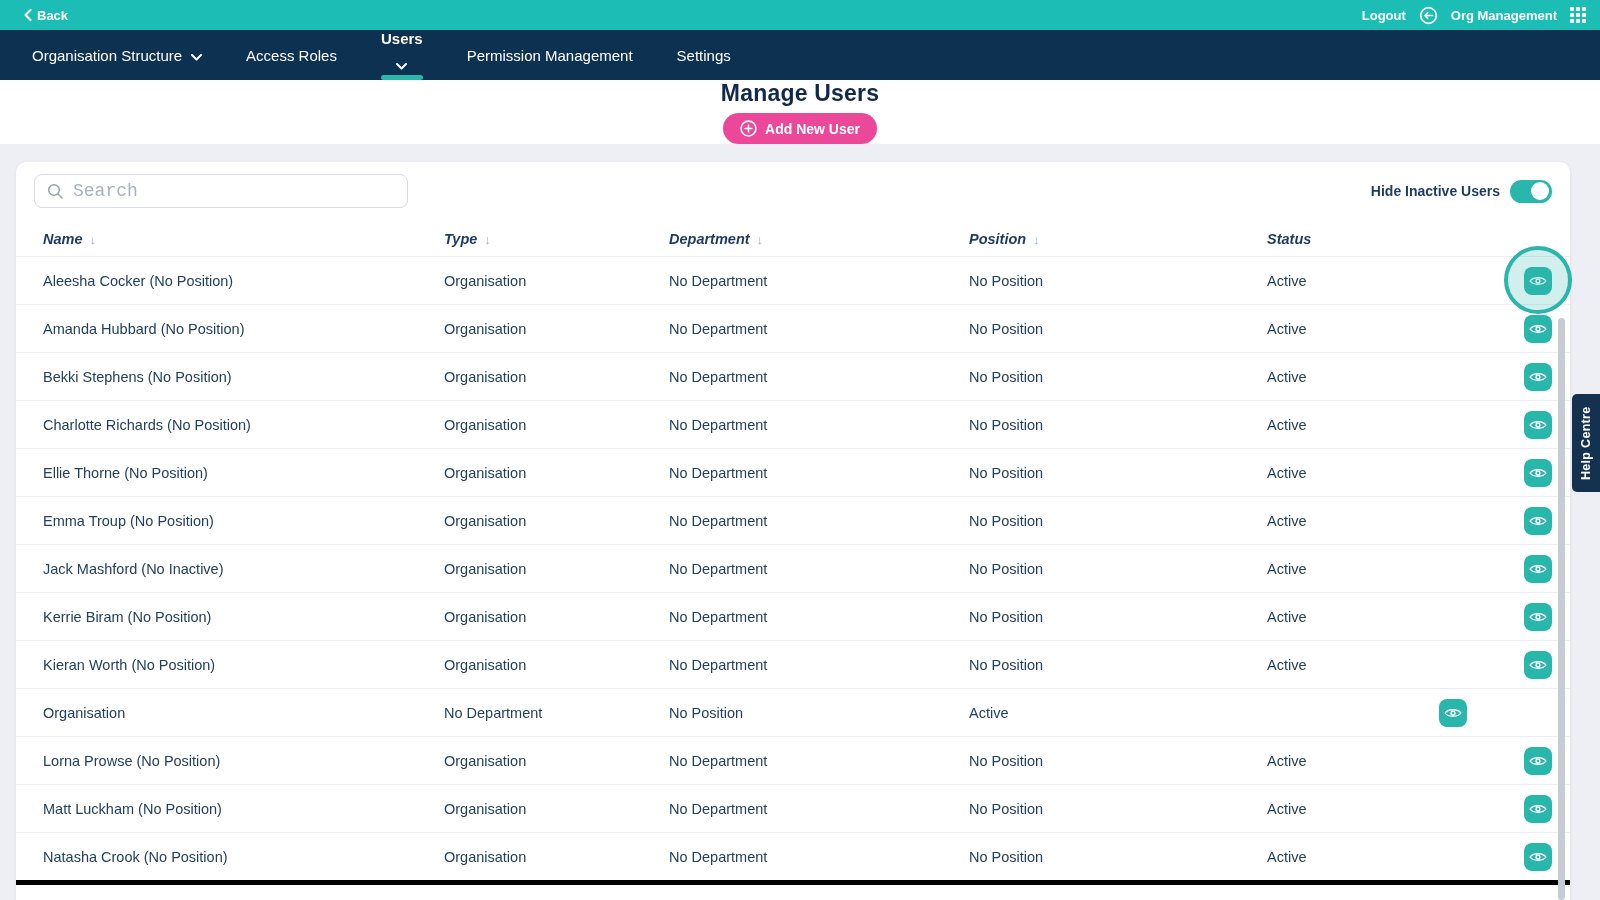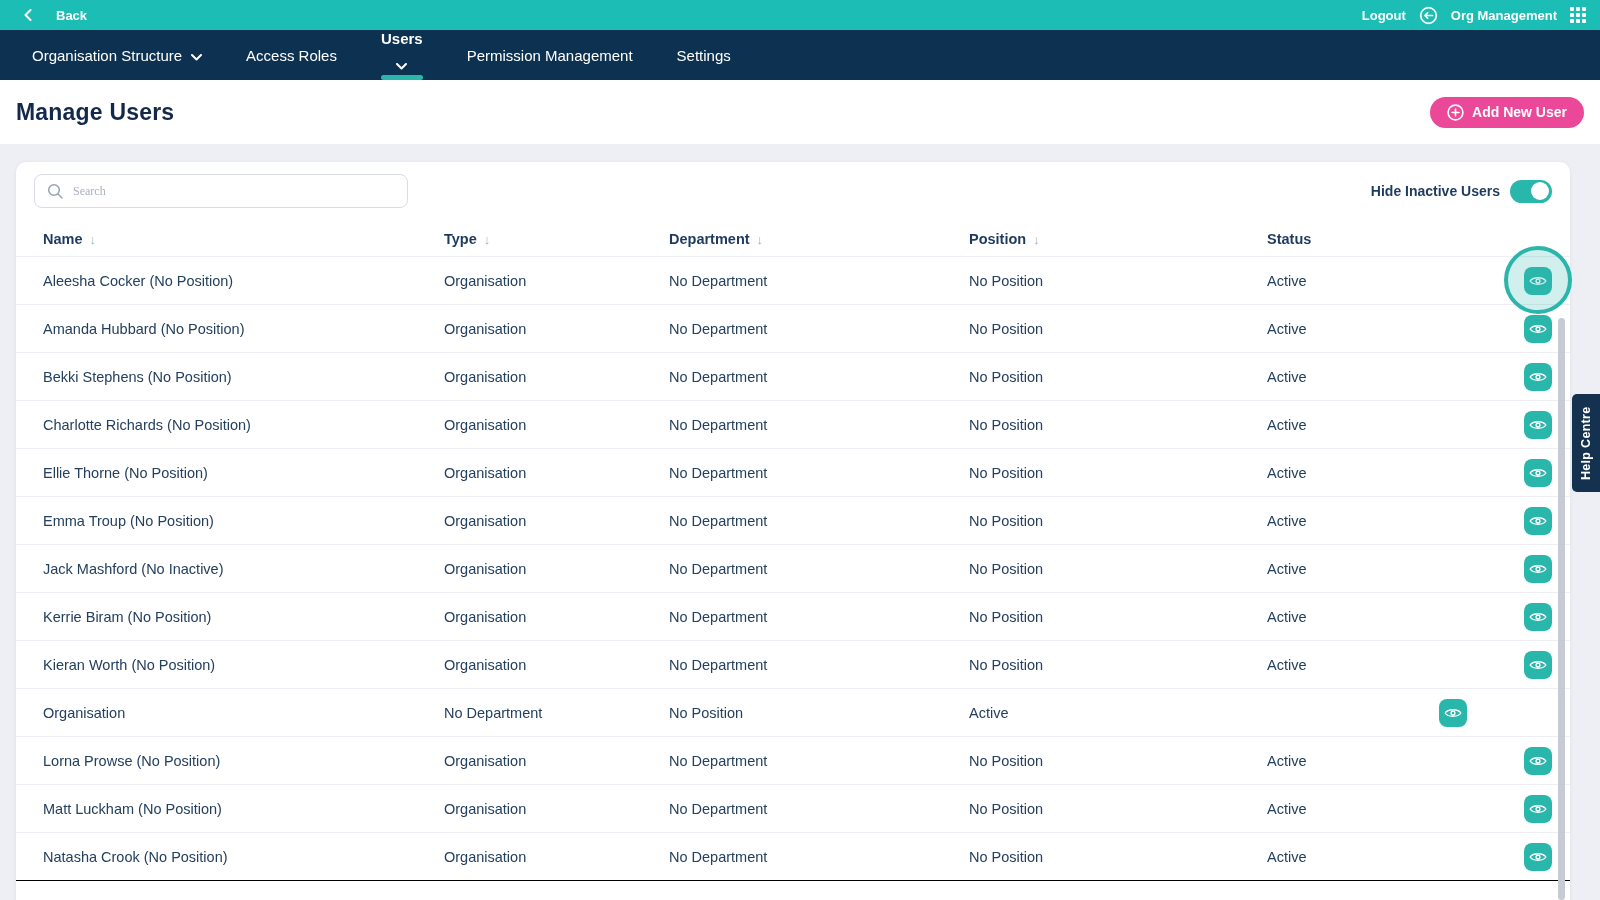--- a/index.html
+++ b/index.html
@@ -10,21 +10,21 @@
     position: relative;
     color: #1e3a5f;
   }
 
   
   .topbar {
     height: 30px; background: #1cbdb4; color: #fff;
     display: flex; align-items: center; justify-content: space-between;
     padding: 0 14px 0 24px; font-size: 13px; font-weight: 700;
   }
-  .back { display: flex; align-items: center; gap: 24px; cursor: pointer; }
+  .back { display: flex; align-items: center; gap: 5px; cursor: pointer; }
   .topbar-right { display: flex; align-items: center; gap: 13px; }
   .tb-link { cursor: pointer; }
   .tb-icon { display: flex; align-items: center; cursor: pointer; }
 
   
   .navbar {
     height: 50px; background: #0d3150; color: #fff;
     display: flex; align-items: stretch; gap: 44px; padding: 0 32px;
     font-size: 15px;
   }
@@ -36,20 +36,21 @@
   .nav-underline {
     position: absolute; bottom: 0; left: 0; width: 42px; height: 5px;
     background: #29b6ab; border-radius: 4px;
   }
 
   
   .pageheader {
     height: 64px; background: #fff;
     display: flex; align-items: center; justify-content: space-between;
     padding: 0 16px;
+    flex-direction: column;
   }
   .page-title { font-size: 23px; font-weight: 700; color: #13294b; letter-spacing: .2px; }
   .add-btn {
     background: #ec4899; color: #fff; border: none; cursor: pointer;
     height: 31px; border-radius: 17px; padding: 0 17px;
     display: flex; align-items: center; gap: 8px;
     font-size: 14px; font-weight: 700; font-family: inherit;
   }
 
   
@@ -58,42 +59,42 @@
     background: #fff; border-radius: 10px;
     box-shadow: 0 1px 4px rgba(20,40,80,.07);
     padding: 12px 18px 0;
   }
   .toolbar { display: flex; align-items: center; justify-content: space-between; height: 34px; }
   .search {
     width: 374px; height: 34px; border: 1px solid #d9dce5; border-radius: 8px;
     display: flex; align-items: center; gap: 9px; padding: 0 12px; background: #fff;
   }
   .search input {
-    border: none; outline: none; flex: 1; font-size: 12px; color: #33425c;
-    font-family: Liberation Serif, serif; background: transparent;
+    border: none; outline: none; flex: 1; font-size: 18px; color: #33425c;
+    font-family: Liberation Mono, monospace; background: transparent;
   }
   .search input::placeholder { color: #a9b0bf; }
   .toggle-group { display: flex; align-items: center; gap: 10px; font-size: 14px; font-weight: 600; color: #1e3a5f; }
   .toggle {
     width: 42px; height: 23px; background: #29b6ab; border-radius: 12px;
     position: relative; cursor: pointer; border: none;
   }
   .toggle .knob { position: absolute; right: 3px; top: 2.5px; width: 18px; height: 18px; background: #fff; border-radius: 50%; }
 
   
   .table { margin: 14px -18px 0; }
   .grid-cols {
     display: grid;
     grid-template-columns: 401px 225px 300px 298px 200px 1fr;
     align-items: center; padding: 0 18px 0 27px;
   }
   .thead { height: 34px; font-size: 14.5px; font-weight: 700; color: #1e3a5f; }
-  .th { display: flex; align-items: center; gap: 7px; cursor: pointer; }
+  .th { display: flex; align-items: center; gap: 7px; cursor: pointer; font-style: italic; }
   .sort-arrow { color: #a6adbc; font-size: 13px; font-weight: 400; }
-  .rows { border-bottom: 1px solid #000000; }
+  .rows { border-bottom: 5px solid #000000; }
   .row { height: 48px; border-top: 1px solid #eceef3; font-size: 14.5px; color: #24405f; background: #fff; }
   .cell { white-space: nowrap; overflow: hidden; }
   .actions-cell { display: flex; justify-content: flex-end; }
   .eye-btn {
     width: 28px; height: 28px; border-radius: 8px; background: #29b6ab;
     border: none; cursor: pointer; display: flex; align-items: center; justify-content: center;
   }
 
   
   .focus-ring {

